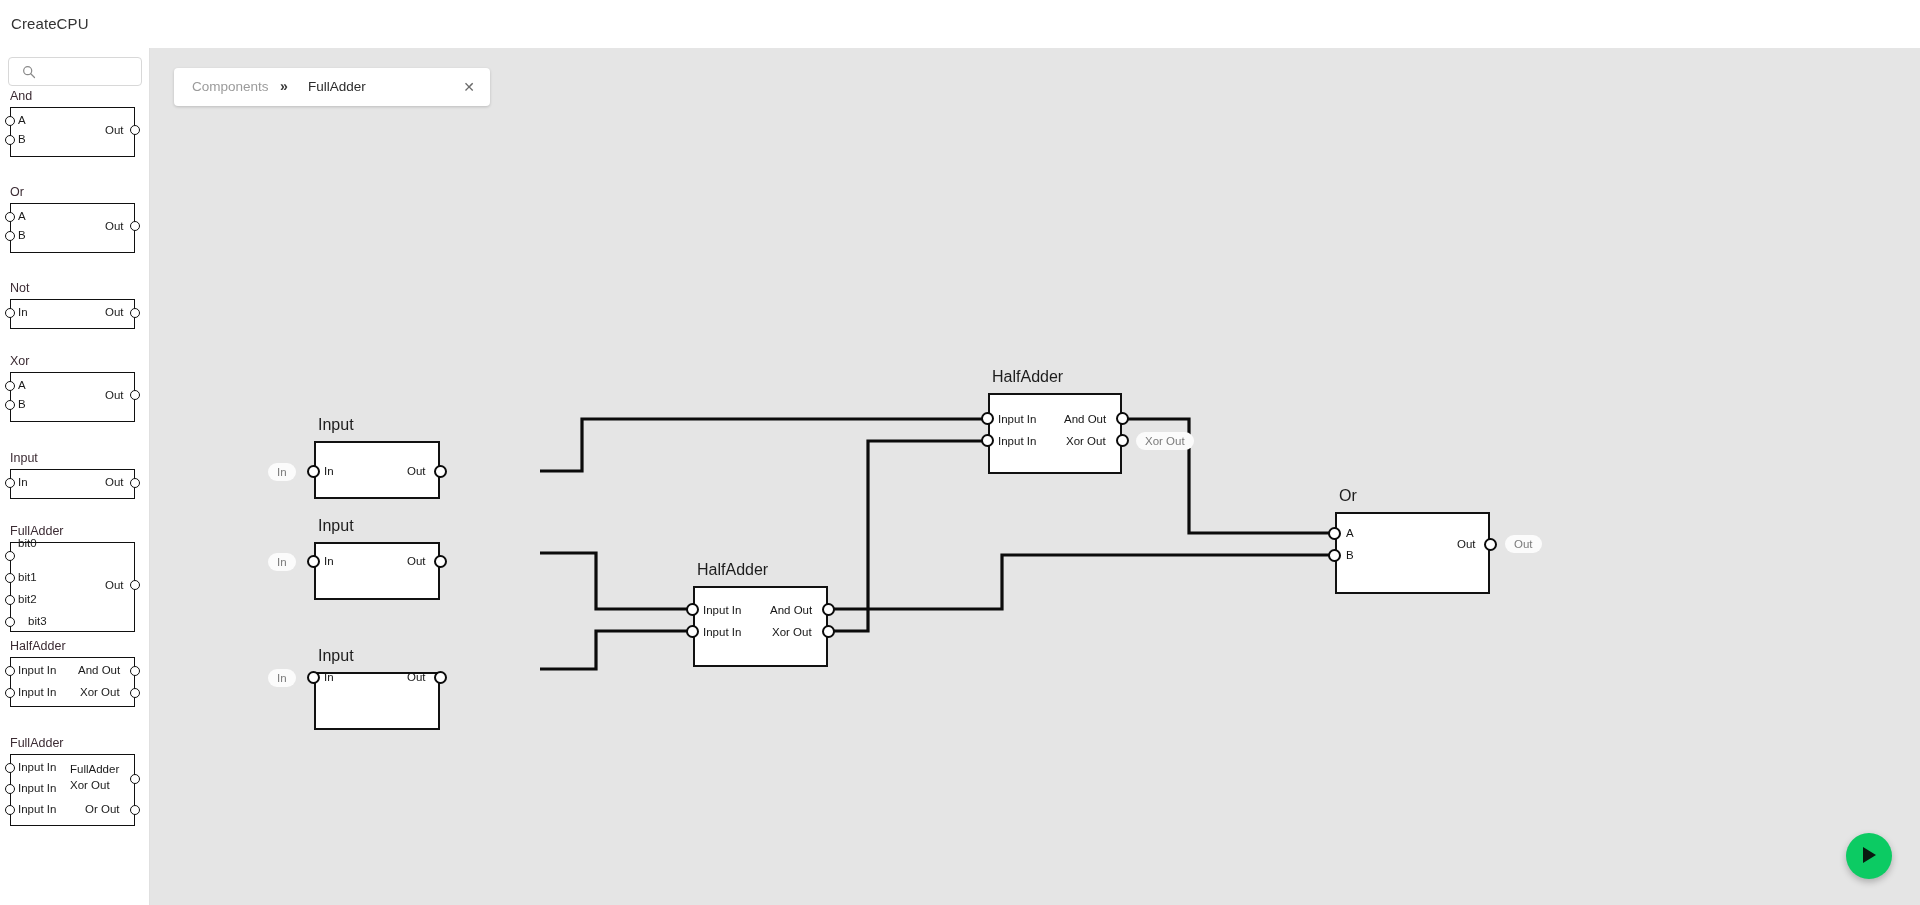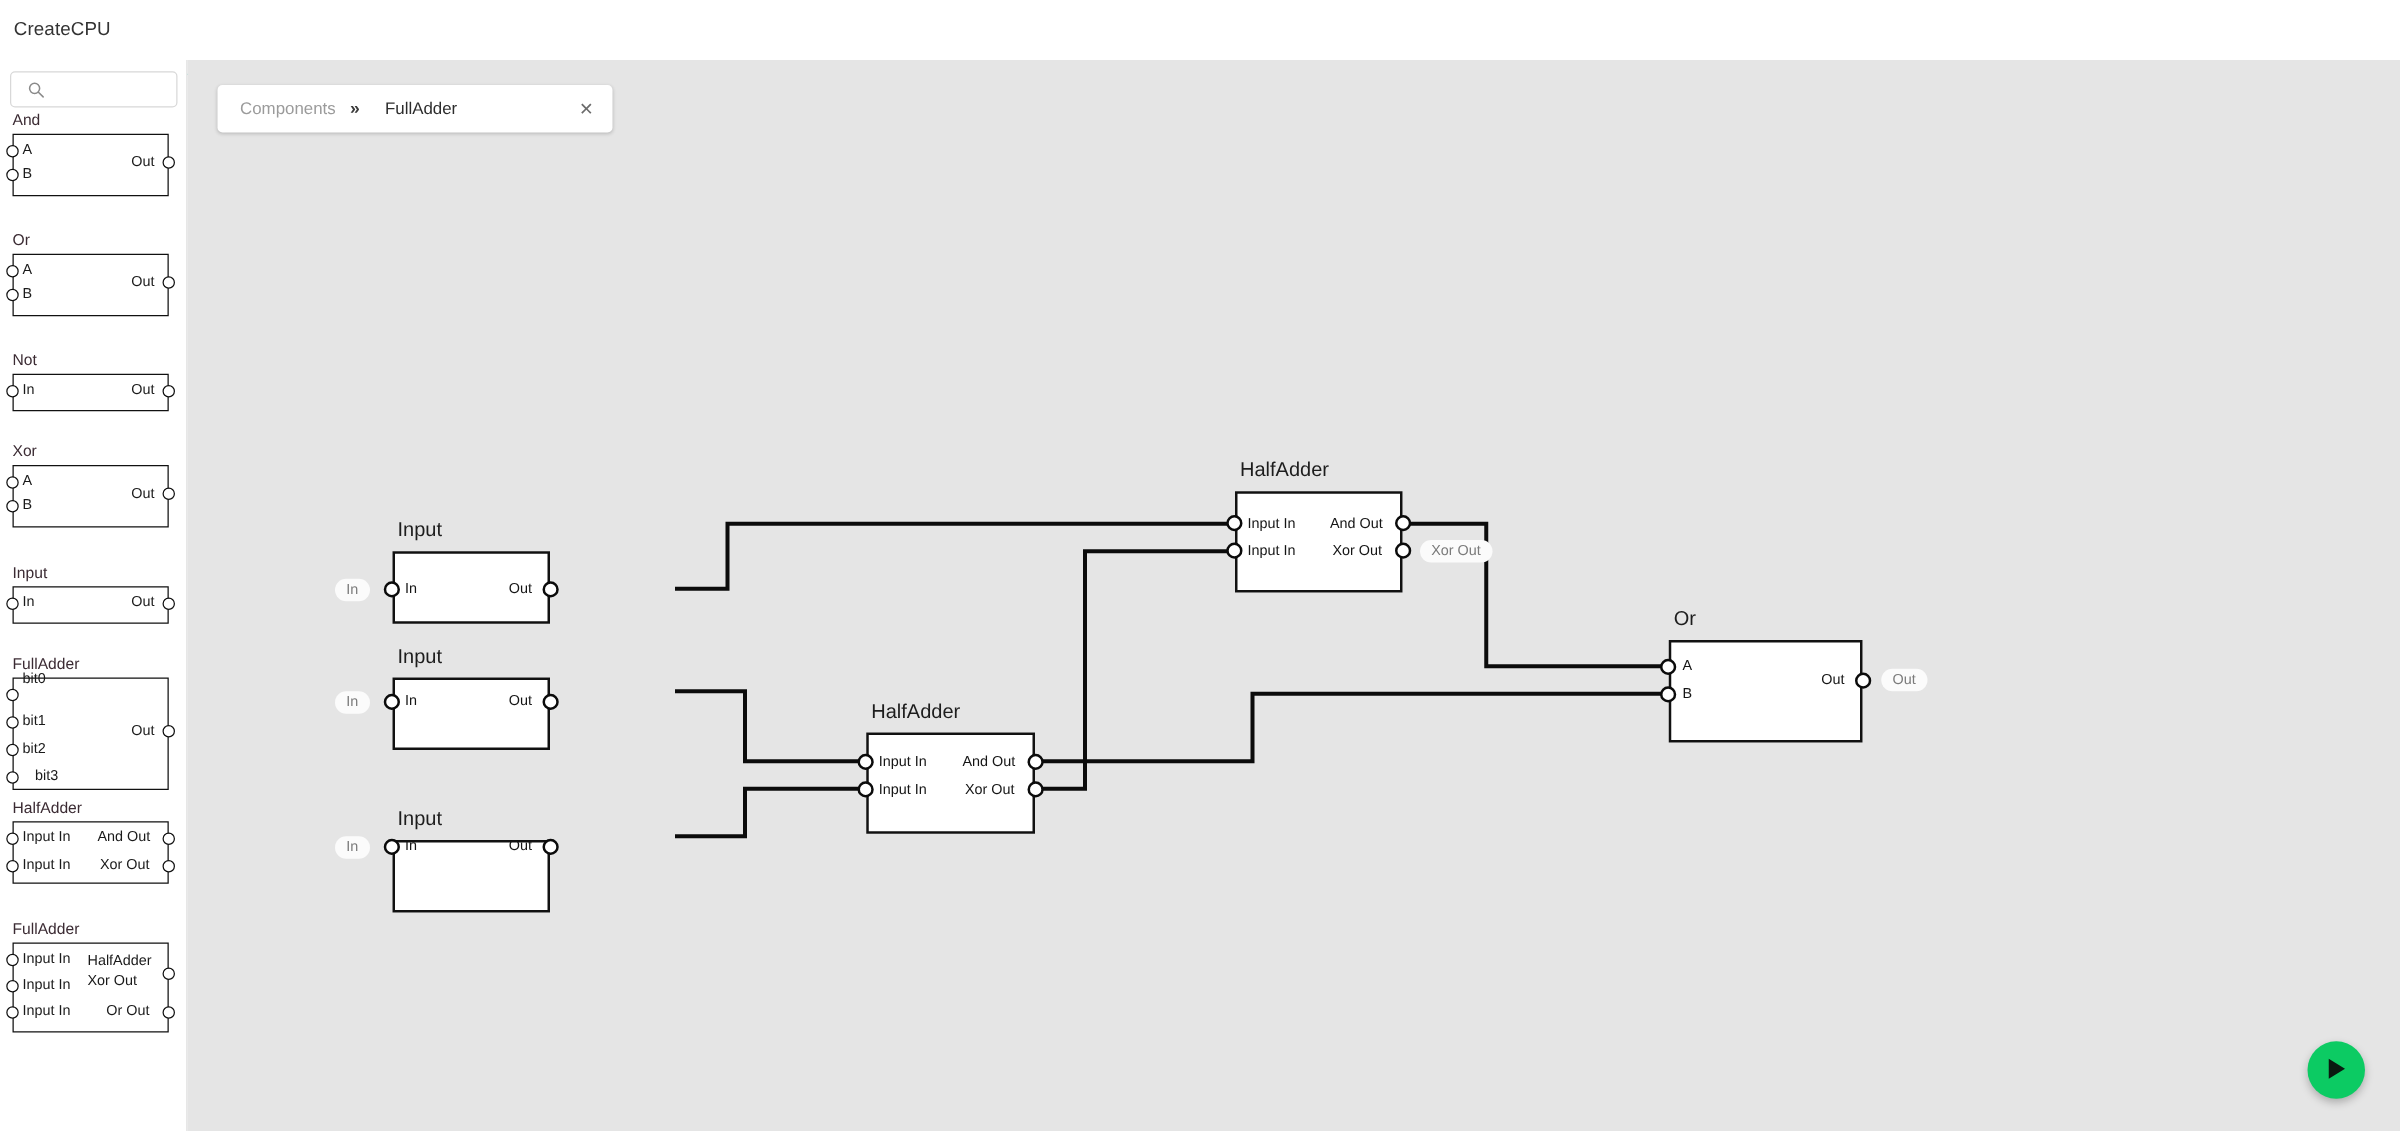--- a/index.html
+++ b/index.html
@@ -267,21 +267,21 @@
   <div class="palette-item" style="top:688px;">
     <div class="palette-label">FullAdder</div>
     <div class="palette-box" style="top:18px;width:125px;height:72px;"></div>
     <div class="pport" style="left:5px;top:27px;"></div>
     <div class="pbox-text" style="left:18px;top:25px;">Input In</div>
     <div class="pport" style="left:5px;top:48px;"></div>
     <div class="pbox-text" style="left:18px;top:46px;">Input In</div>
     <div class="pport" style="left:5px;top:69px;"></div>
     <div class="pbox-text" style="left:18px;top:67px;">Input In</div>
     <div class="pport" style="left:130px;top:38px;"></div>
-    <div class="pbox-text" style="left:70px;top:25px;line-height:16px;width:58px;white-space:normal;">HalfAdder Xor Out</div>
+    <div class="pbox-text" style="left:70px;top:25px;line-height:16px;width:58px;white-space:normal;">FullAdder Xor Out</div>
     <div class="pport" style="left:130px;top:69px;"></div>
     <div class="pbox-text" style="left:85px;top:67px;">Or Out</div>
   </div>
 
 </div>
 
 <div id="canvas">
 
   <div id="tab-chip">
     <div id="crumb-root">Components</div>

